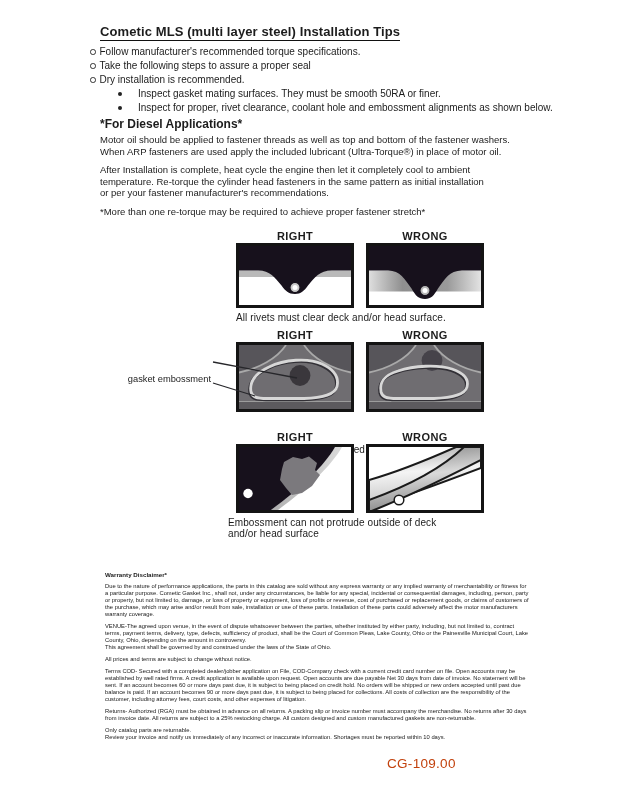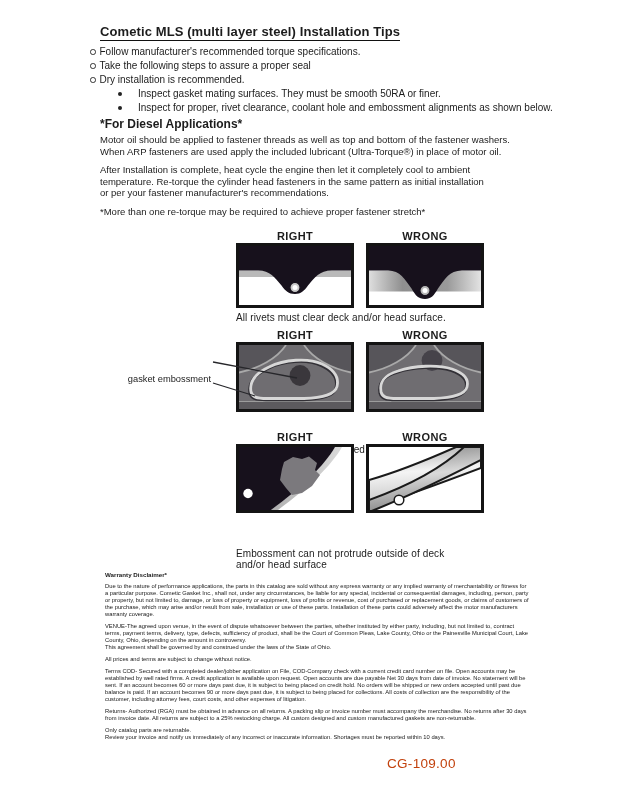--- a/index.html
+++ b/index.html
@@ -22,21 +22,21 @@
   .diesel-h{position:absolute;left:100px;top:117px;font-size:12px;font-weight:700;}
   .body-p{position:absolute;left:100px;width:444px;font-size:9.5px;line-height:11.7px;white-space:pre-line;}
   .p1{top:134px;} .p2{top:164px;} .pnote{top:206px;}
   
   .dg-label{position:absolute;width:118px;text-align:center;font-size:11px;font-weight:700;letter-spacing:.4px;}
   .dg-box{position:absolute;width:112px;border:3px solid #141414;background:#fff;}
   .dg-box svg{display:block;}
   .dg-caption{position:absolute;font-size:10px;line-height:11px;white-space:pre-line;letter-spacing:.1px;}
   .r1-label{top:230px;} .r1-box{top:243px;} .r1-cap{left:236px;top:312px;}
   .r2-label{top:329px;} .r2-box{top:342px;} .r2-cap{left:240px;top:415px;margin-top:29px;}
-  .r3-label{top:431px;} .r3-box{top:444px;} .r3-cap{left:236px;top:517px;margin-top:31px;}
+  .r3-label{top:431px;} .r3-box{top:444px;} .r3-cap{left:228px;top:517px;}
   .col-right{left:236px;} .col-wrong{left:366px;}
   
   .anno{position:absolute;width:126px;text-align:right;font-size:9.3px;line-height:11.5px;white-space:pre-line;}
   .anno1{left:85px;top:344px;} .anno2{left:85px;top:374px;}
   .leader{position:absolute;left:205px;top:352px;z-index:5;pointer-events:none;}
   
   .disc{position:absolute;left:105px;top:571px;width:424px;font-size:5.8px;line-height:7px;color:#202020;}
   .disc-h{font-weight:700;font-size:6.2px;margin:0 0 6px 0;}
   .disc p{margin:0 0 5px 0;white-space:pre-line;}
   

